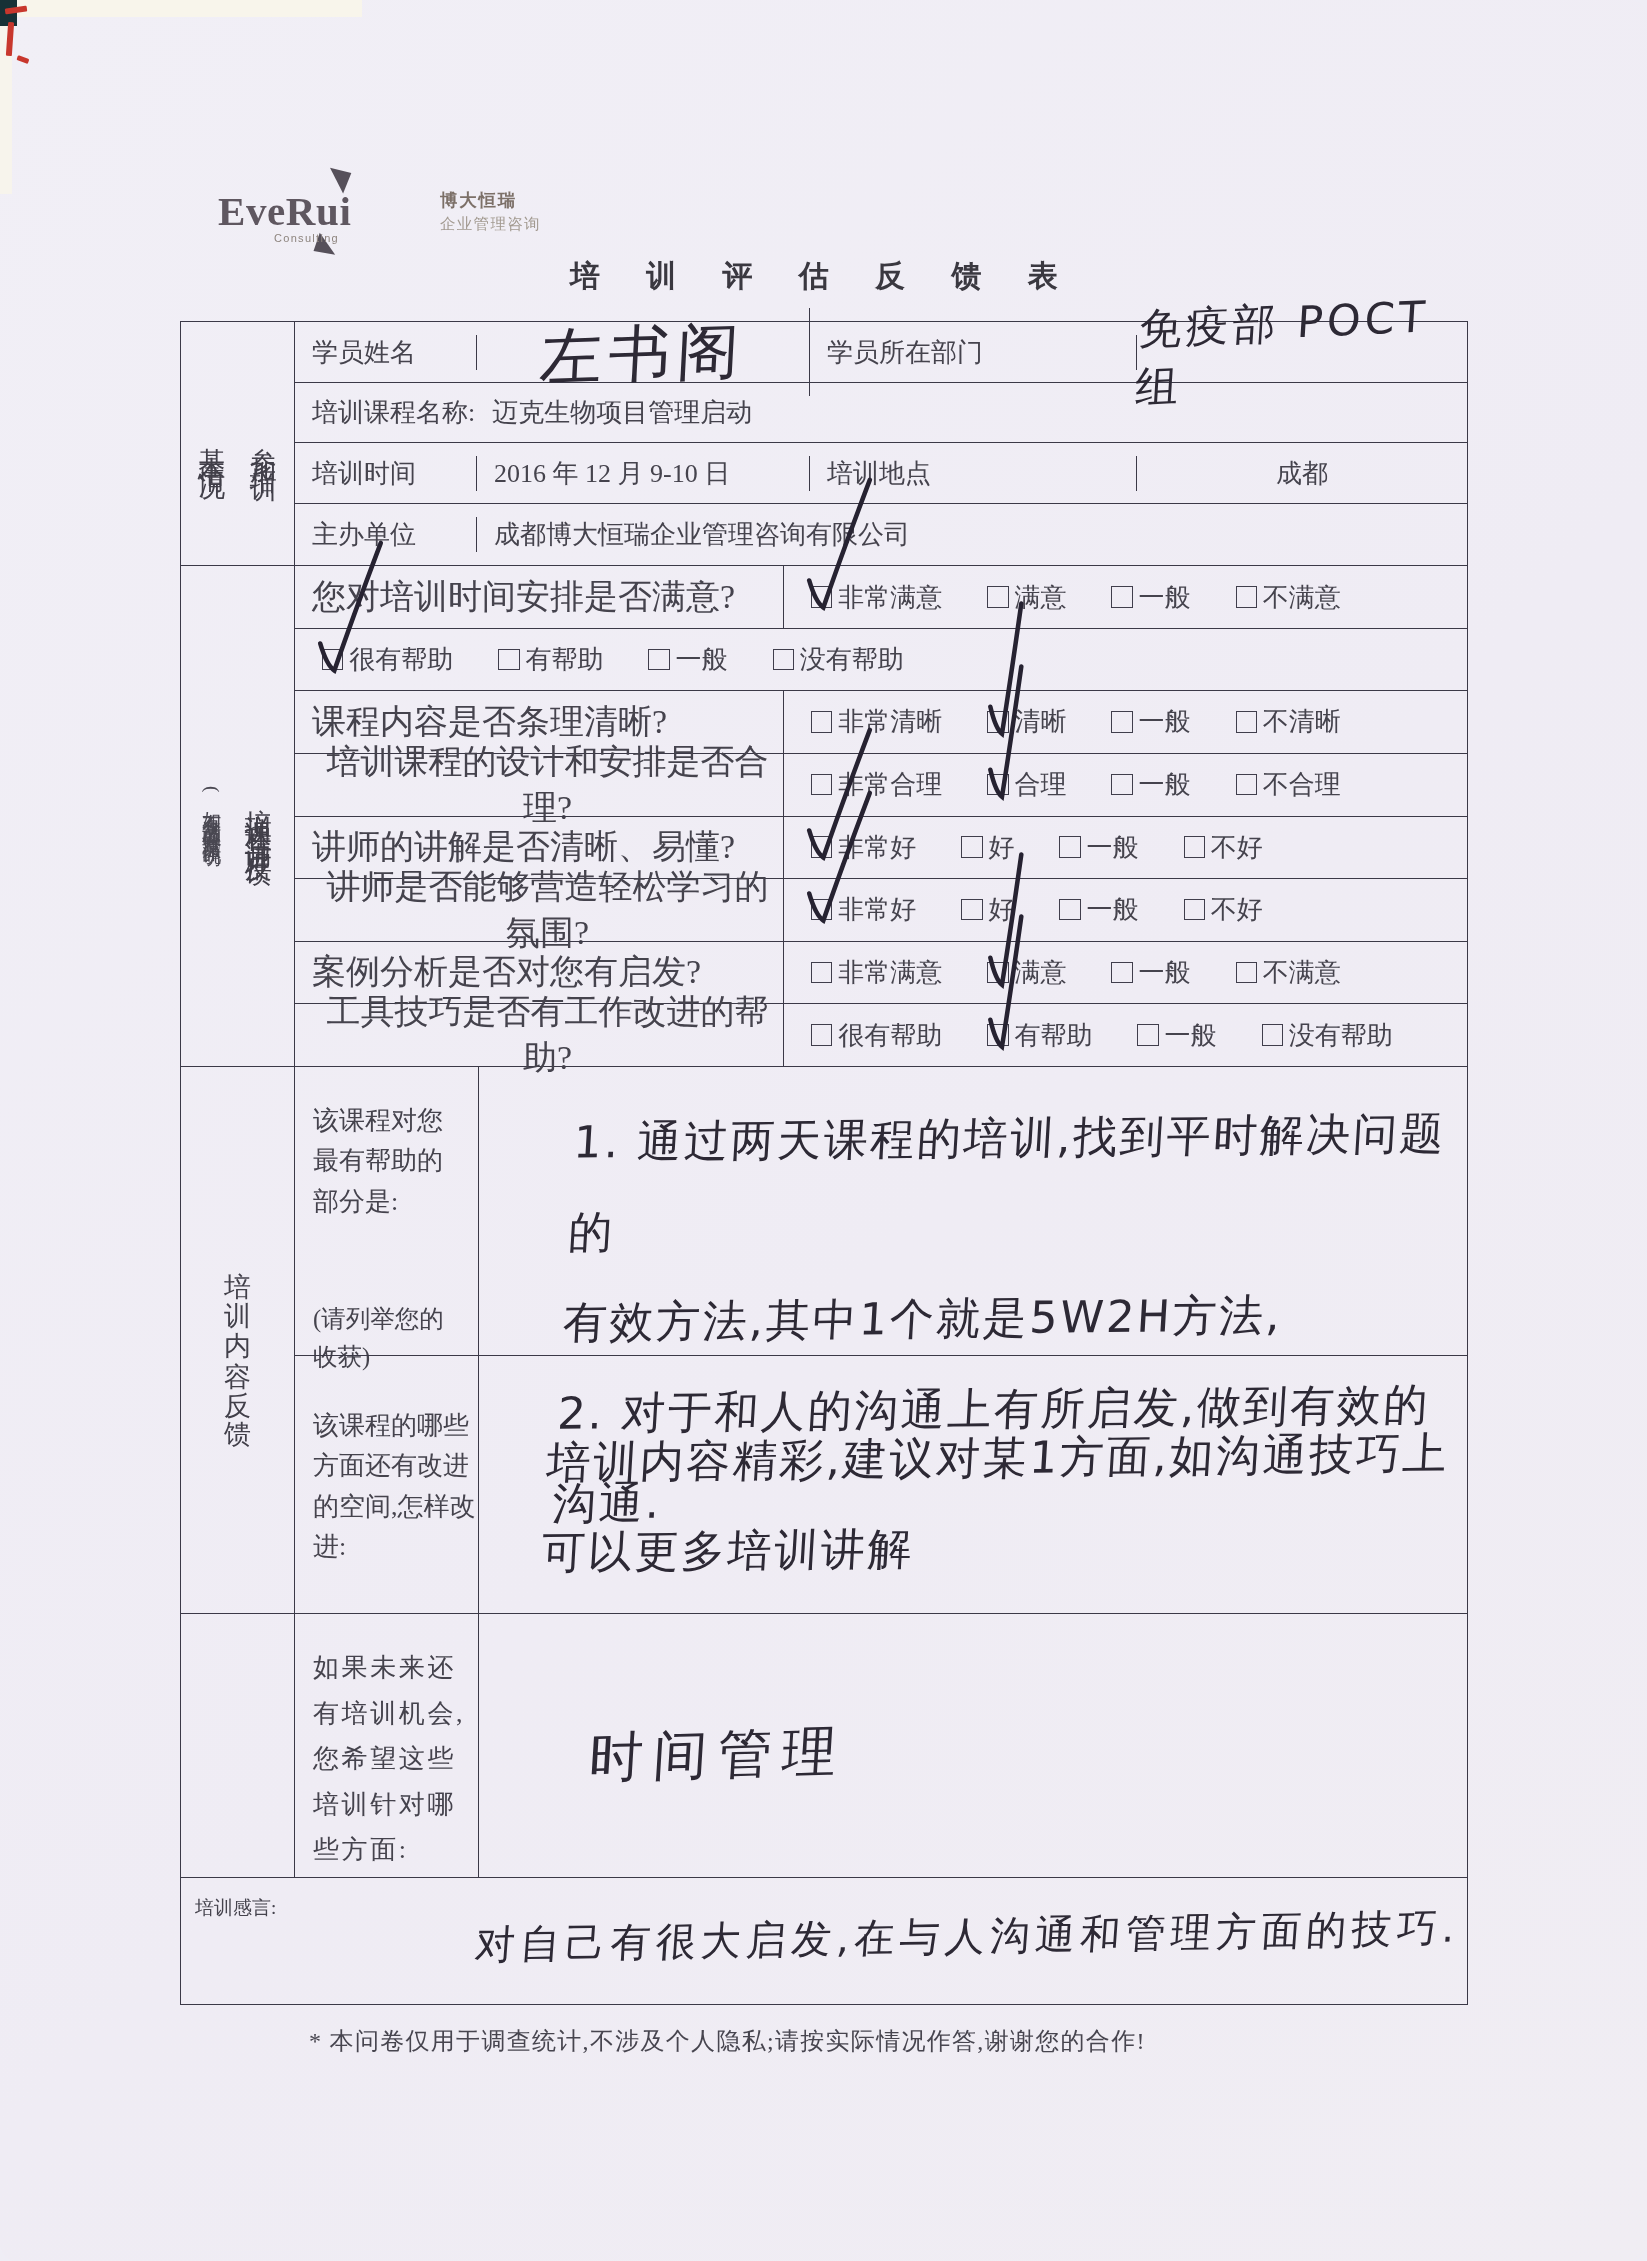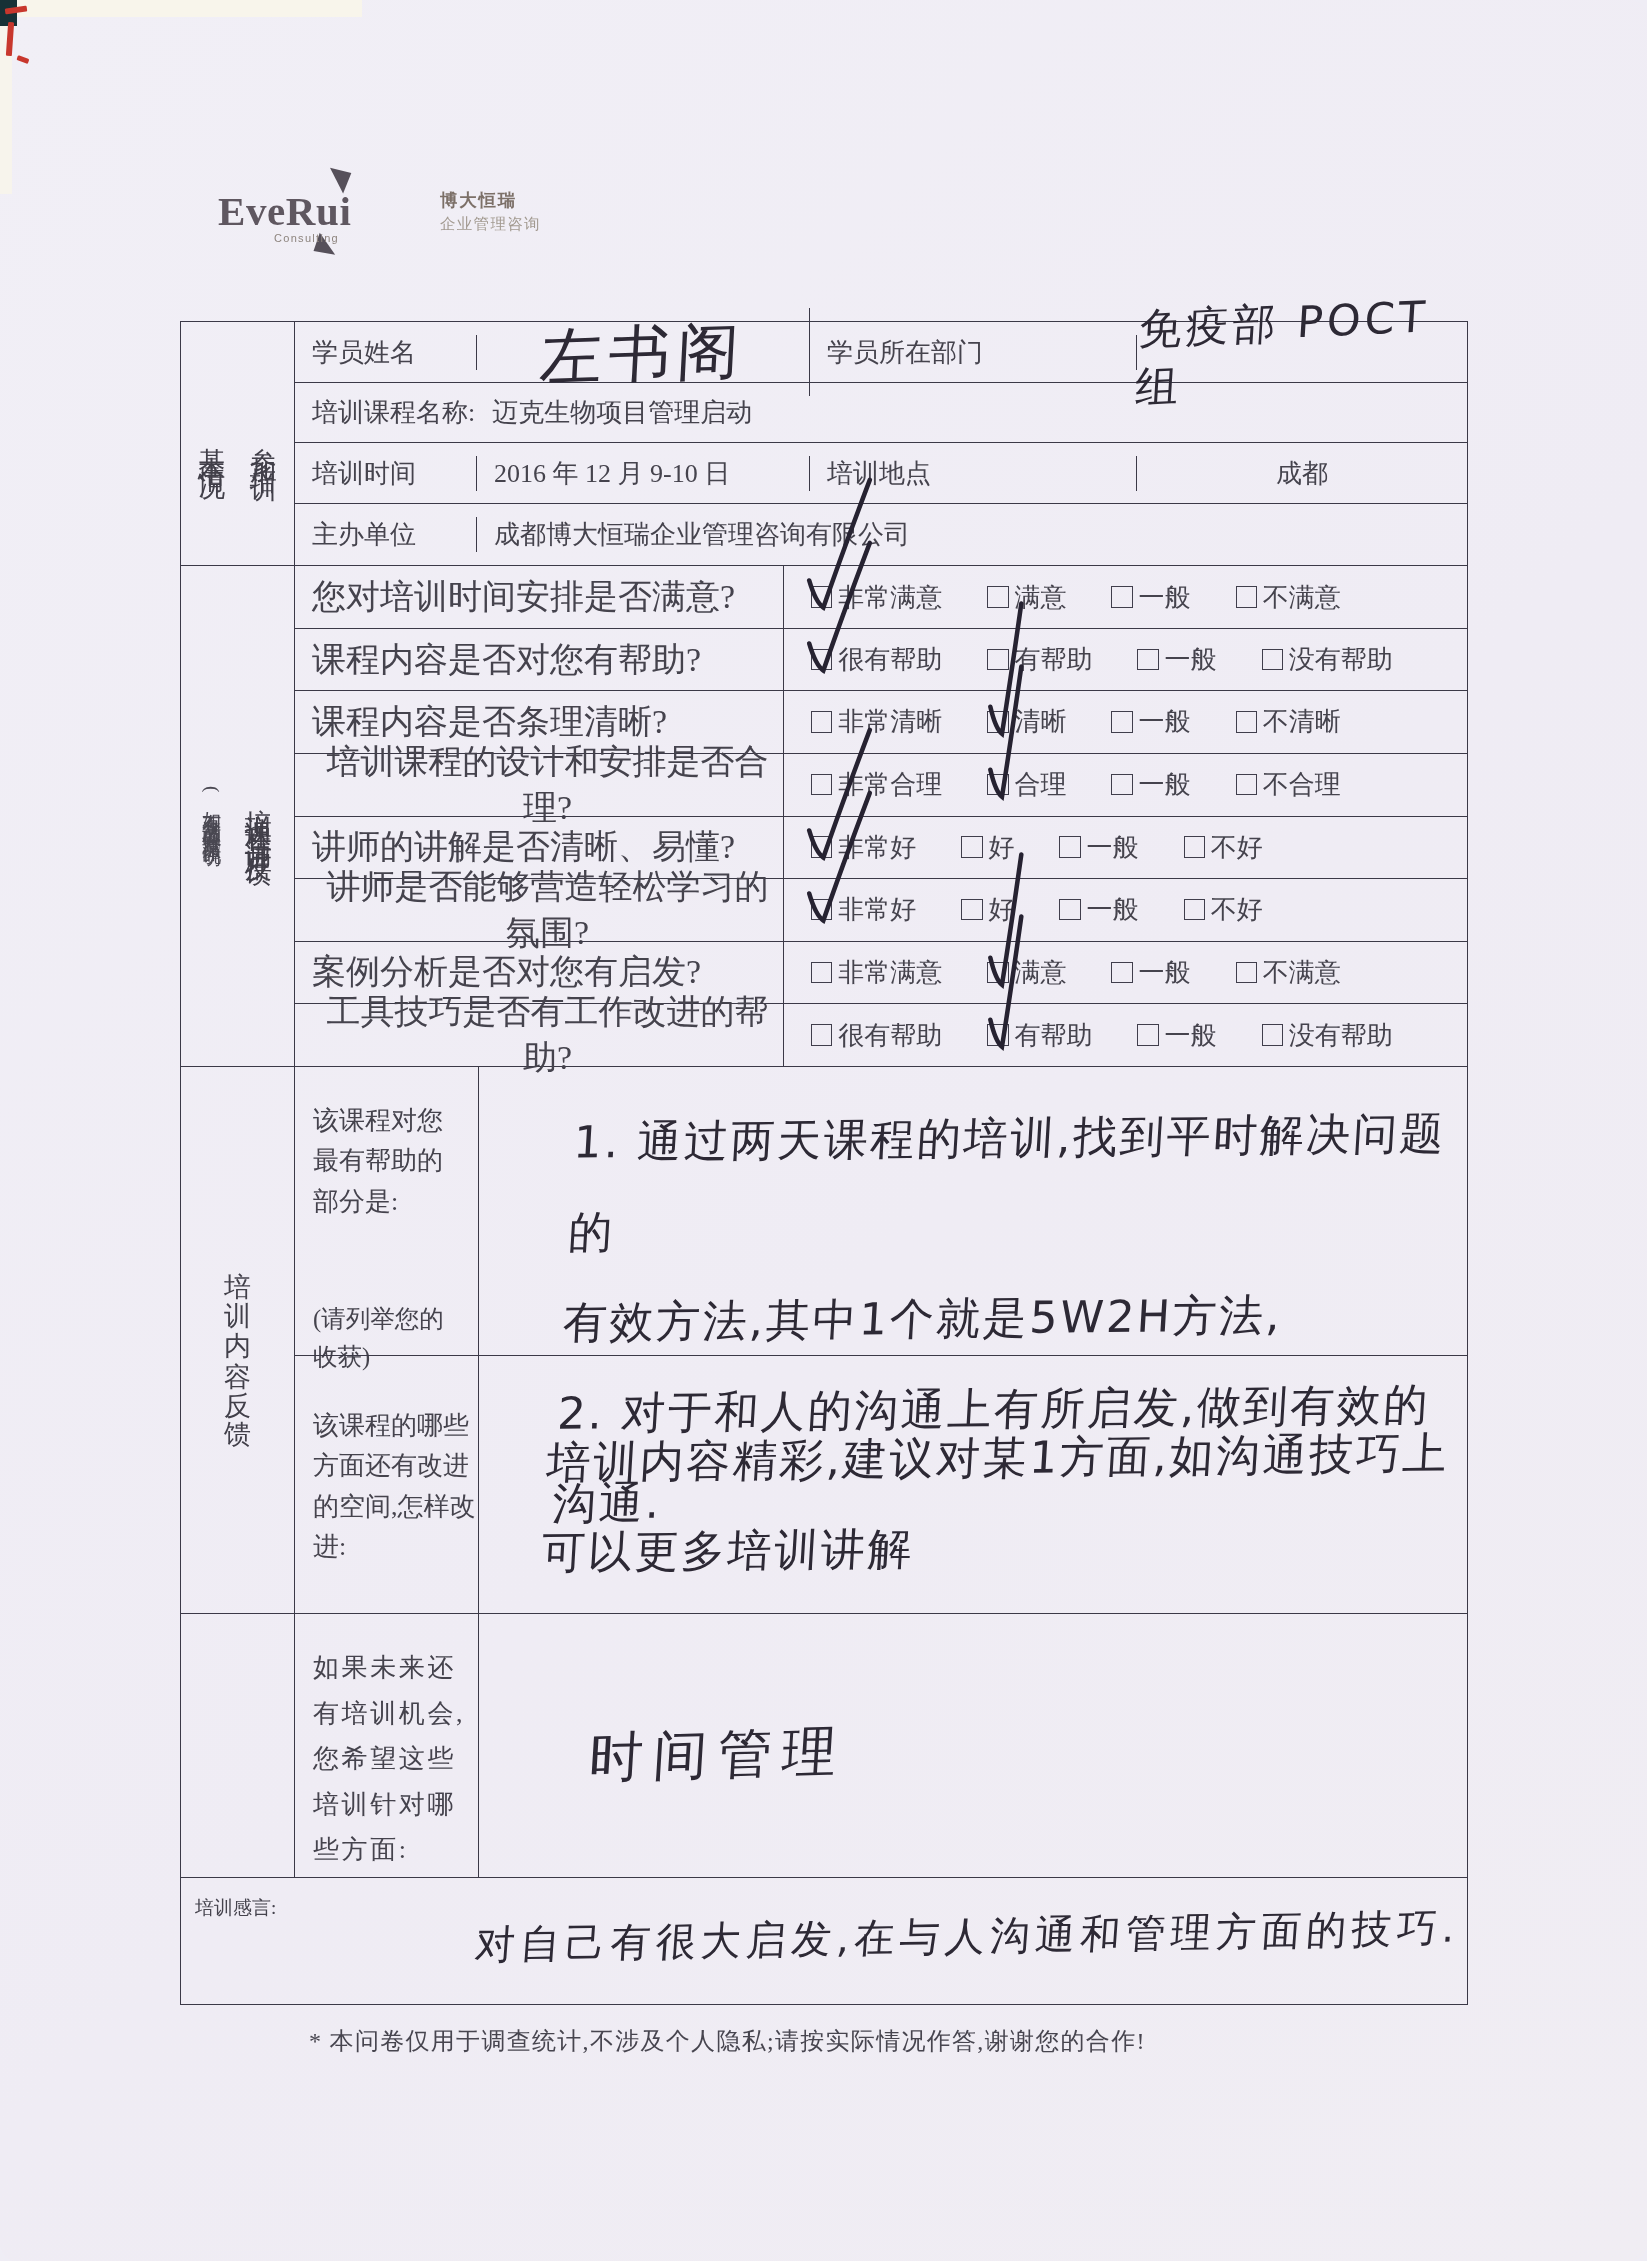--- a/index.html
+++ b/index.html
@@ -120,20 +120,21 @@
       <span class="tri tri-bottom"></span>
       <span class="logo-text">EveRui</span>
       <span class="logo-sub">Consulting</span>
     </div>
     <div class="logo-right">
       <div class="logo-cn1">博大恒瑞</div>
       <div class="logo-cn2">企业管理咨询</div>
     </div>
   </div>
 
+  <div class="title">培 训 评 估 反 馈 表</div>
 
   <div class="form">
 
     <div class="sec sec1">
       <div class="c0">
         <span class="v side-main">基本情况</span>
         <span class="v side-main">参加培训</span>
       </div>
       <div class="grow">
         <div class="r r1">
@@ -203,23 +204,20 @@
   <span class="opt">
     <span class="checkbox">
       
     </span>
     <span class="opt-label">不满意</span>
   </span>
 </div>
   </div>
 
   <div class="q-row">
-    <div class="q-cell">
-      <span class="q-text">课程内容是否对您有帮助?</span>
-    </div>
     <div class="o-cell">
   <span class="opt">
     <span class="checkbox">
       <svg class="tick" viewBox="0 0 110 214" style="display: block;">
         <path class="tick-path" d="M8,162 Q18,196 30,204 Q56,128 102,6"></path>
       </svg>
     </span>
     <span class="opt-label">很有帮助</span>
   </span>
 

